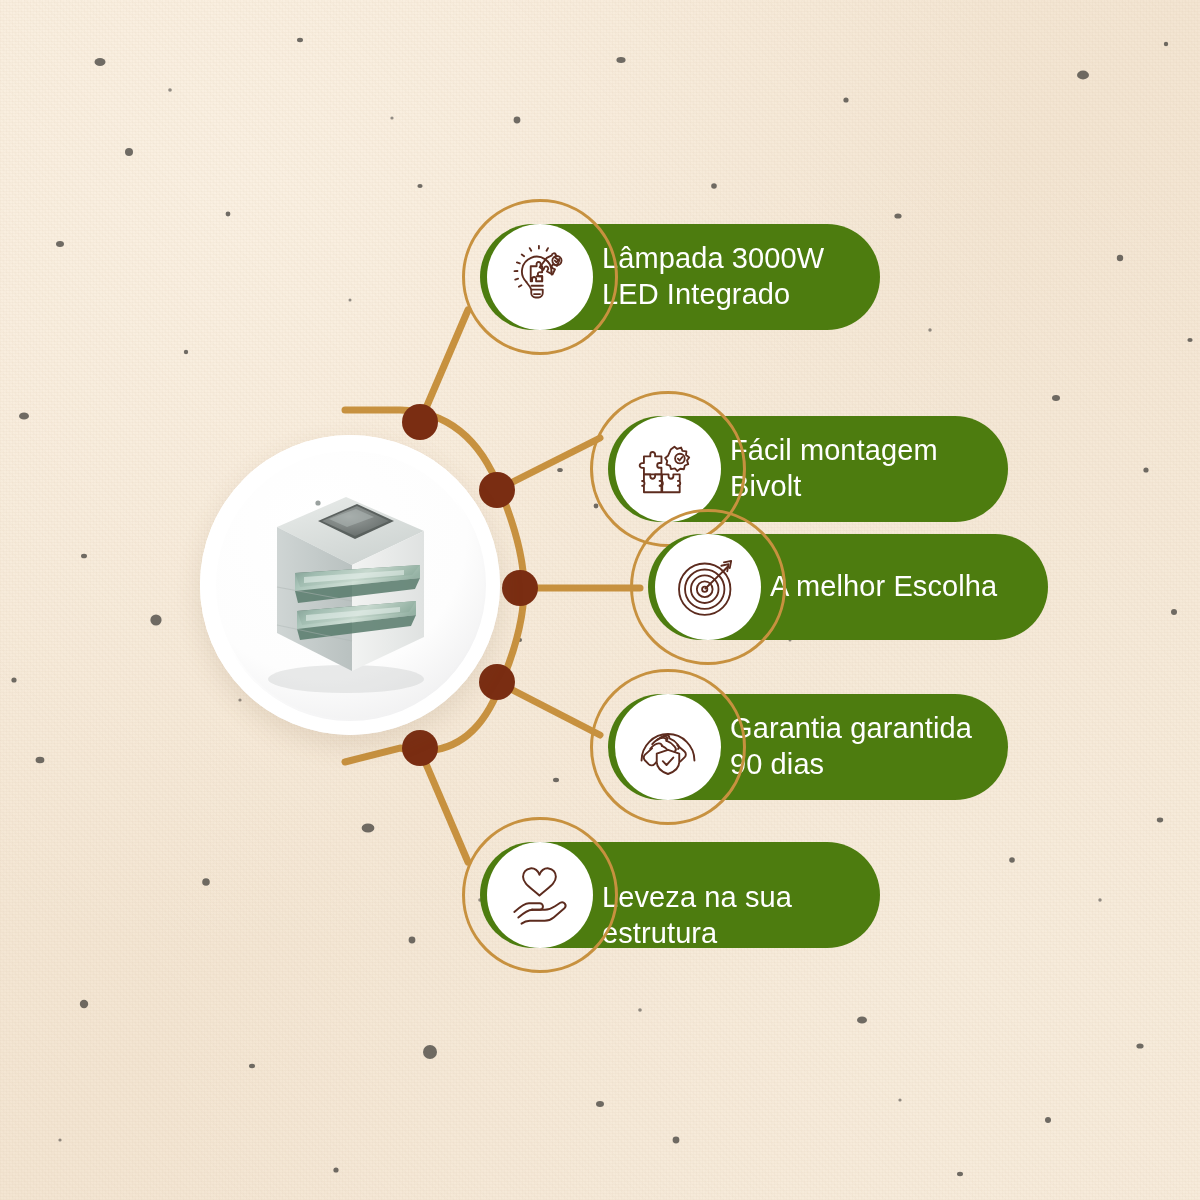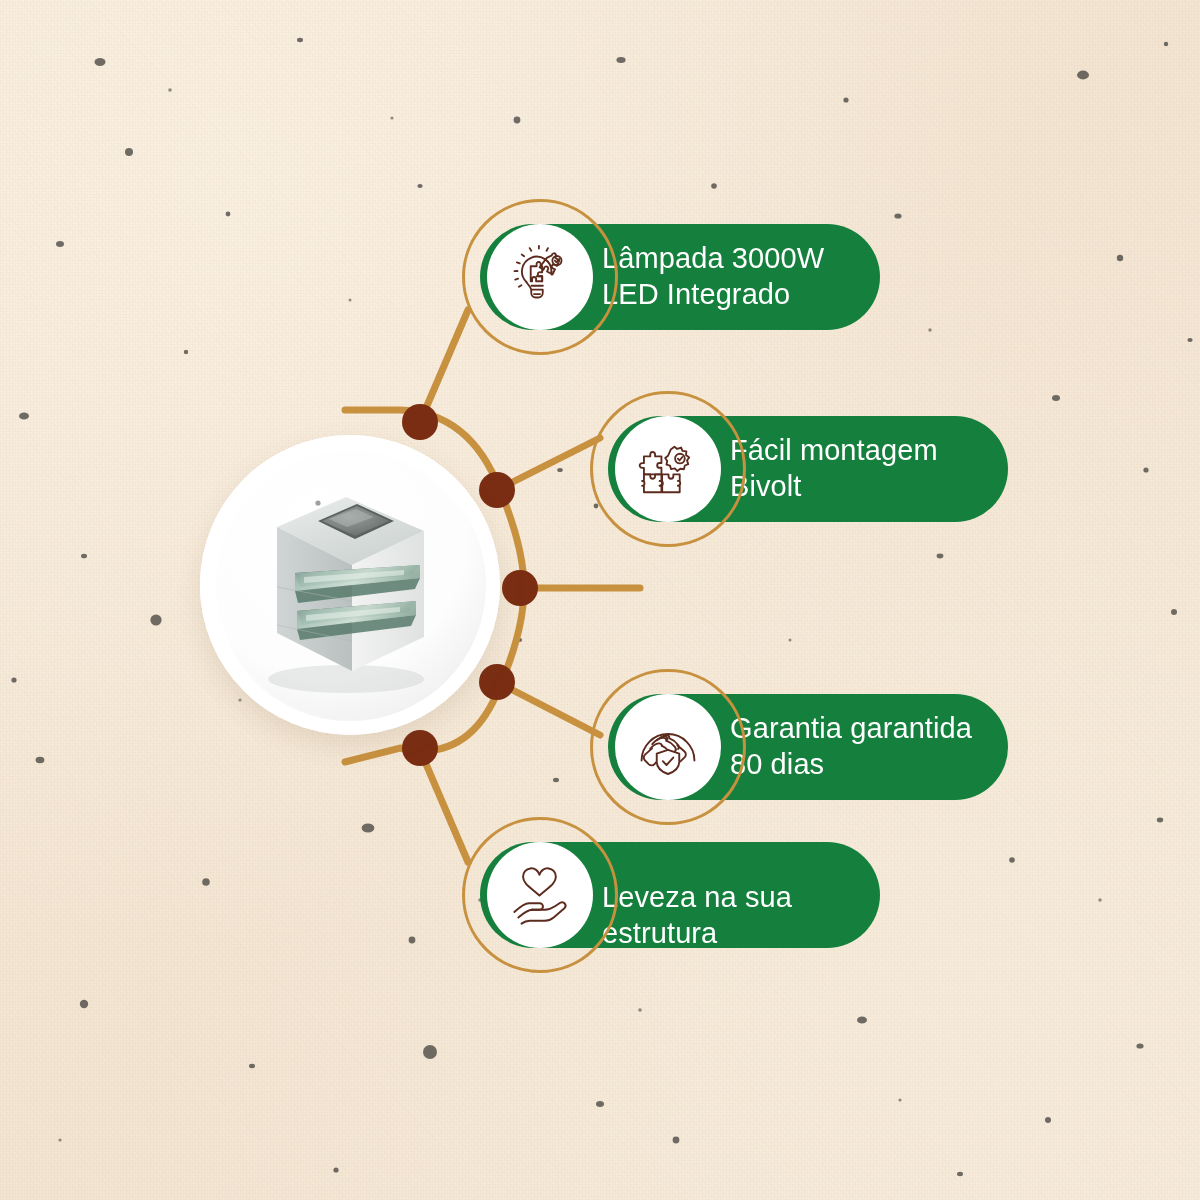--- a/index.html
+++ b/index.html
@@ -43,21 +43,21 @@
     position:absolute;inset:16px;border-radius:50%;
     background:radial-gradient(circle at 40% 30%, #ffffff 0%, #fdfdfd 58%, #ededee 88%, #e3e3e5 100%);
     overflow:hidden;
   }
   .prod{position:absolute;left:18px;top:14px;width:230px;height:240px;}
 
   
   .feat{position:absolute;display:flex;align-items:center;}
   .pill{
     position:absolute;left:0;top:0;height:106px;border-radius:53px;
-    background:#15803d;display:flex;align-items:center;
+    background:#4d7c0f;display:flex;align-items:center;
   }
   .pill-text{
     color:#ffffff;font-size:29px;line-height:1.24;font-weight:400;
     letter-spacing:.1px;white-space:pre-line;
   }
   .ring{
     position:absolute;border:3px solid #c7913f;border-radius:50%;
     background:transparent;
   }
   .ico-circle{
@@ -272,25 +272,46 @@
 
         <path d="M26.6 36.9 h5.9 v1.8 a2.2 2.2 0 1 0 4.4 0 v-1.8 h5.8 v6 h-1.7 a2.2 2.2 0 1 1 0 4.4 h1.7 v6 h-16 v-5.9 h-1.6 a2.2 2.2 0 1 0 0 -4.4 h1.5 z"></path>
 
         <path d="M34.5 14.2 l3.4 -2.6 2.5 2.1 3.6 -1.3 1.2 3 3.6 .5 -.3 3.3 2.9 2.3 -2 2.6 1.1 3.5 -3.1 1.2 -.9 3.4 -3.3 -.4 -2.6 2.1 -2.3 -2.4 -3.5 .6 -1 -3.2 -3.2 -1 .7 -3.2 -1.9 -2.8 2.6 -2 z"></path>
         <circle cx="42.9" cy="22.5" r="4.4"></circle>
         <path d="M41 22.6 l1.5 1.6 2.6 -3.2"></path>
       </svg>
     </div>
   </div>
 
+  <div class="feat" style="left:648px;top:534px;width:410px;height:112px;">
+    <div class="pill" style="width:400px;">
+      <span class="pill-text" style="margin-left:122px;">A melhor Escolha</span>
+    </div>
+    <div class="ring" style="left:-18px;top:-25px;width:150px;height:150px;"></div>
+    <div class="ico-circle" style="left:7px;top:0px;width:106px;height:106px;">
+      <svg width="70" height="70" viewBox="0 0 64 64" fill="none" stroke="#5c2b1e" stroke-width="1.7" stroke-linecap="round" stroke-linejoin="round">
+        <circle cx="29" cy="34" r="23.5"></circle>
+        <circle cx="29" cy="34" r="18"></circle>
+        <circle cx="29" cy="34" r="12.6"></circle>
+        <circle cx="29" cy="34" r="7.2"></circle>
+        <circle cx="29" cy="34" r="2.4"></circle>
+
+        <path d="M29.6 33.4 L 50 13.6"></path>
+
+        <path d="M44.2 12.6 l6.6 -1.5 -1.2 6.6"></path>
+        <path d="M46.6 9.5 l6.6 -1.4 -1.3 6.6"></path>
+        <path d="M45.2 18.4 l5 -5"></path>
+      </svg>
+    </div>
+  </div>
 
   <div class="feat" style="left:608px;top:694px;width:410px;height:112px;">
     <div class="pill" style="width:400px;">
       <span class="pill-text" style="margin-left:122px;">Garantia garantida
-80 dias</span>
+90 dias</span>
     </div>
     <div class="ring" style="left:-18px;top:-25px;width:150px;height:150px;"></div>
     <div class="ico-circle" style="left:7px;top:0px;width:106px;height:106px;">
       <svg width="72" height="72" viewBox="0 0 64 64" fill="none" stroke="#5c2b1e" stroke-width="1.7" stroke-linecap="round" stroke-linejoin="round">
 
         <path d="M8.5 44 a23.5 23.5 0 0 1 47 0"></path>
 
         <path d="M18 29.5 c2.5 -3 6 -5.4 9.4 -5.6 2.4 -.2 3.4 1.2 3.3 2.6"></path>
         <path d="M22.6 25.6 c1.6 -1.6 4.4 -3.2 6.6 -3 1.7 .2 2.4 1.3 2.2 2.5"></path>
         <path d="M26.2 23.4 c1.5 -1.3 3.6 -2.2 5.2 -1.8 1.3 .3 1.8 1.2 1.7 2.2"></path>

